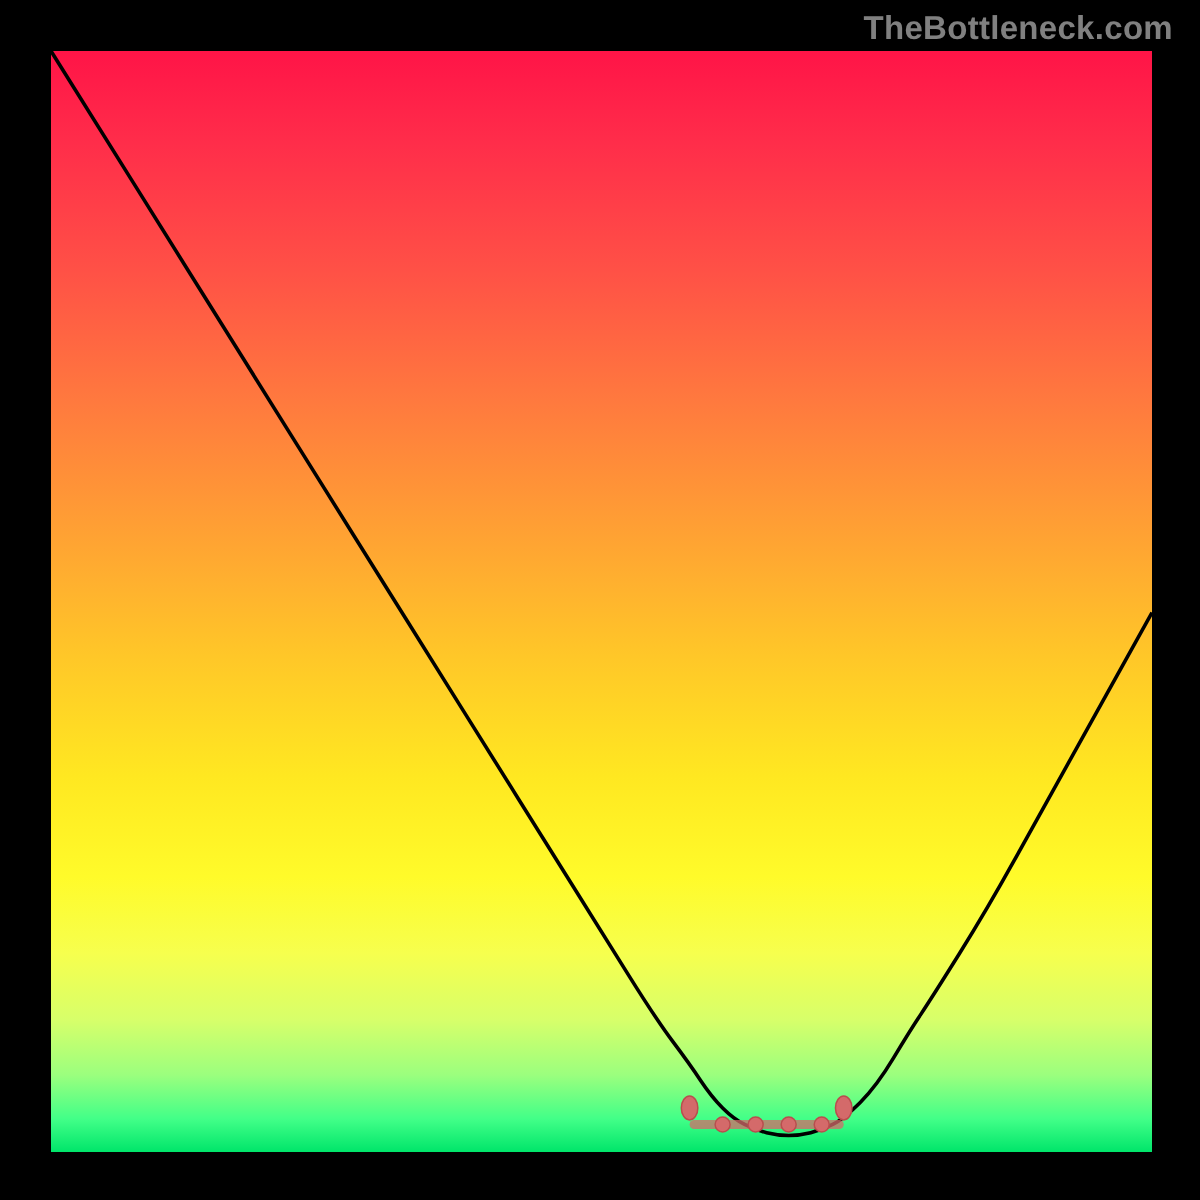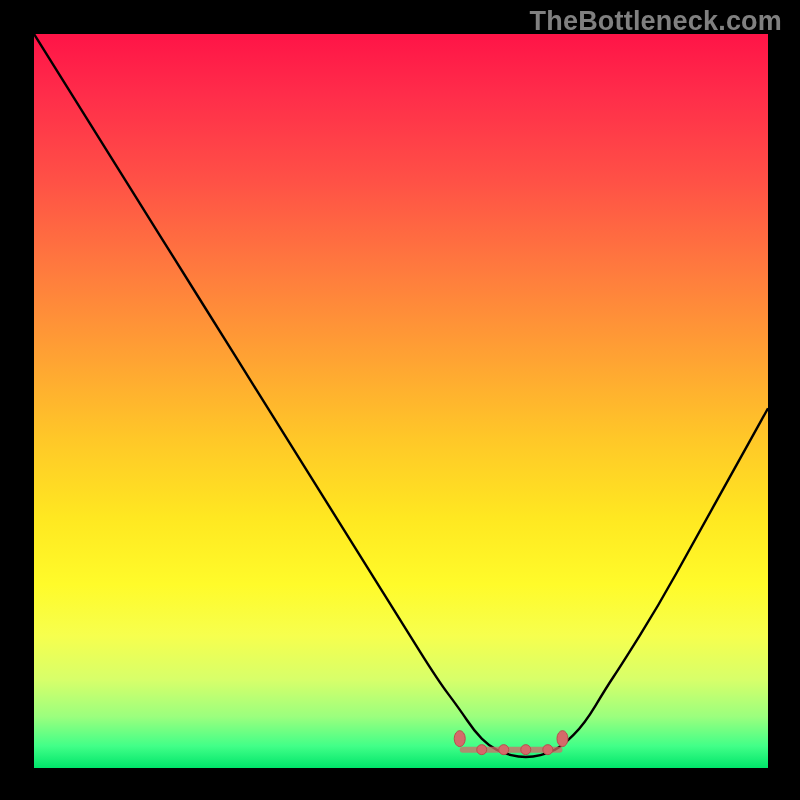--- a/index.html
+++ b/index.html
@@ -8,21 +8,21 @@
     position: relative;
     width: 800px;
     height: 800px;
     background: #000;
   }
   .watermark {
     position: absolute;
     top: 6px;
     right: 18px;
     font-family: Arial, Helvetica, sans-serif;
-    font-size: 27px;
+    font-size: 22px;
     font-weight: 600;
     color: #808080;
     letter-spacing: 0.2px;
   }
   .plot-area {
     position: absolute;
     left: 34px;
     top: 34px;
     width: 734px;
     height: 734px;

